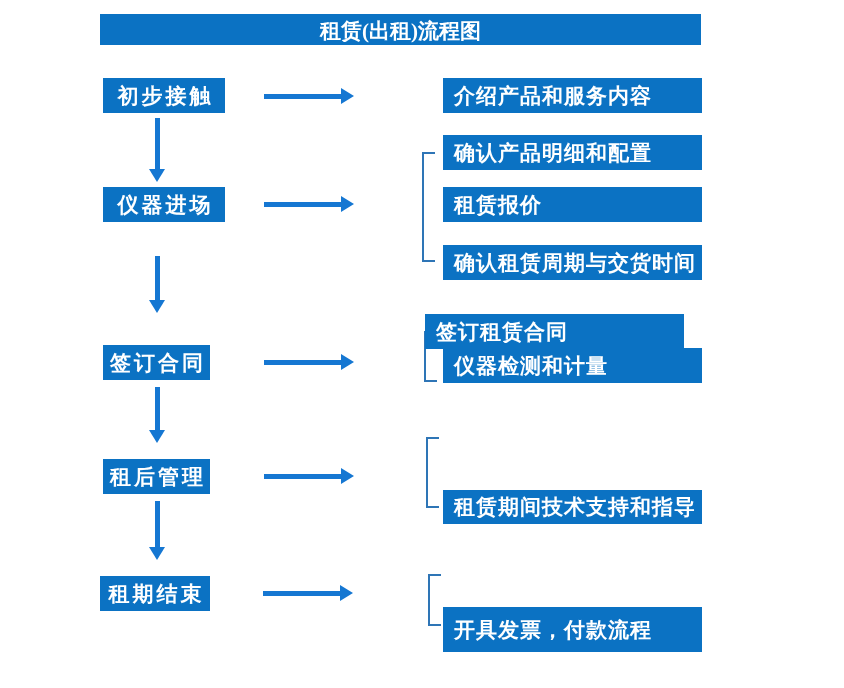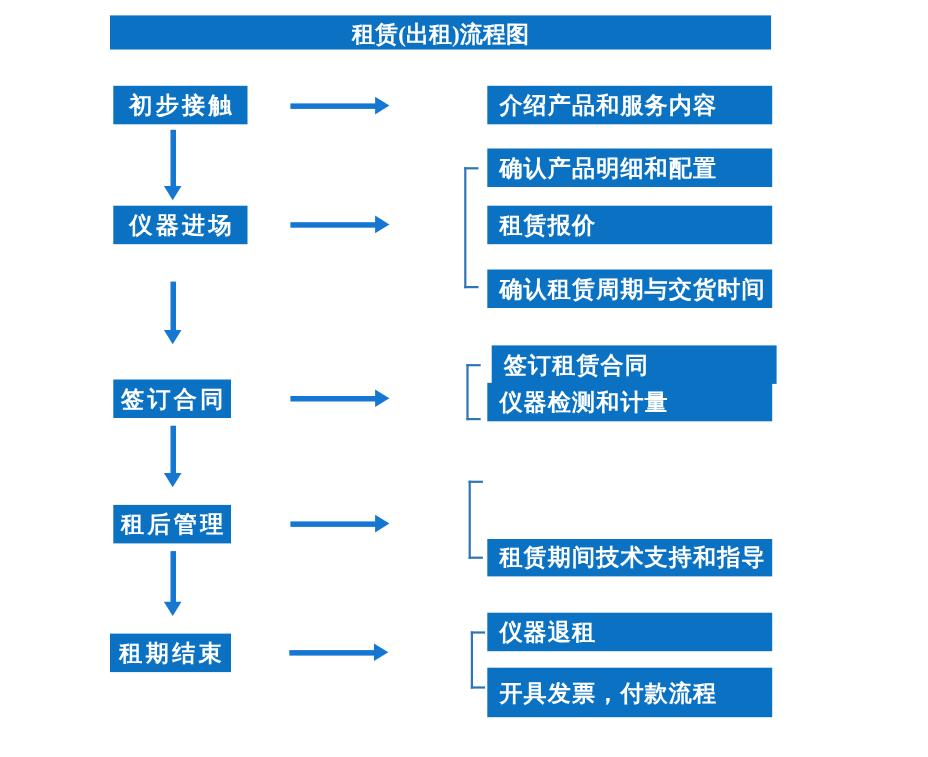--- a/index.html
+++ b/index.html
@@ -99,19 +99,18 @@
 
   <div class="bracket" style="left:422px;top:152px;height:110px"></div>
   <div class="bracket" style="left:424px;top:331px;height:51px"></div>
   <div class="bracket" style="left:426px;top:437px;height:71px"></div>
   <div class="bracket" style="left:428px;top:574px;height:52px"></div>
 
   <div class="bluebox output" style="left:443px;top:78px;width:259px;height:35px">介绍产品和服务内容</div>
   <div class="bluebox output" style="left:443px;top:135px;width:259px;height:35px">确认产品明细和配置</div>
   <div class="bluebox output" style="left:443px;top:245px;width:259px;height:35px">确认租赁周期与交货时间</div>
   <div class="bluebox output" style="left:443px;top:187px;width:259px;height:35px">租赁报价</div>
-  <div class="bluebox output" style="left:447px;top:314px;width:259px;height:35px">签订租赁合同</div>
+  <div class="bluebox output" style="left:425px;top:314px;width:259px;height:35px">签订租赁合同</div>
   <div class="bluebox output" style="left:443px;top:348px;width:259px;height:35px">仪器检测和计量</div>
   <div class="bluebox output" style="left:443px;top:490px;width:259px;height:34px">租赁期间技术支持和指导</div>
-  <div class="bluebox output" style="left:443px;top:557px;width:259px;height:35px">仪器退租</div>
   <div class="bluebox output" style="left:443px;top:607px;width:259px;height:45px">开具发票，付款流程</div>
 
 </div>
 
 </body></html>

